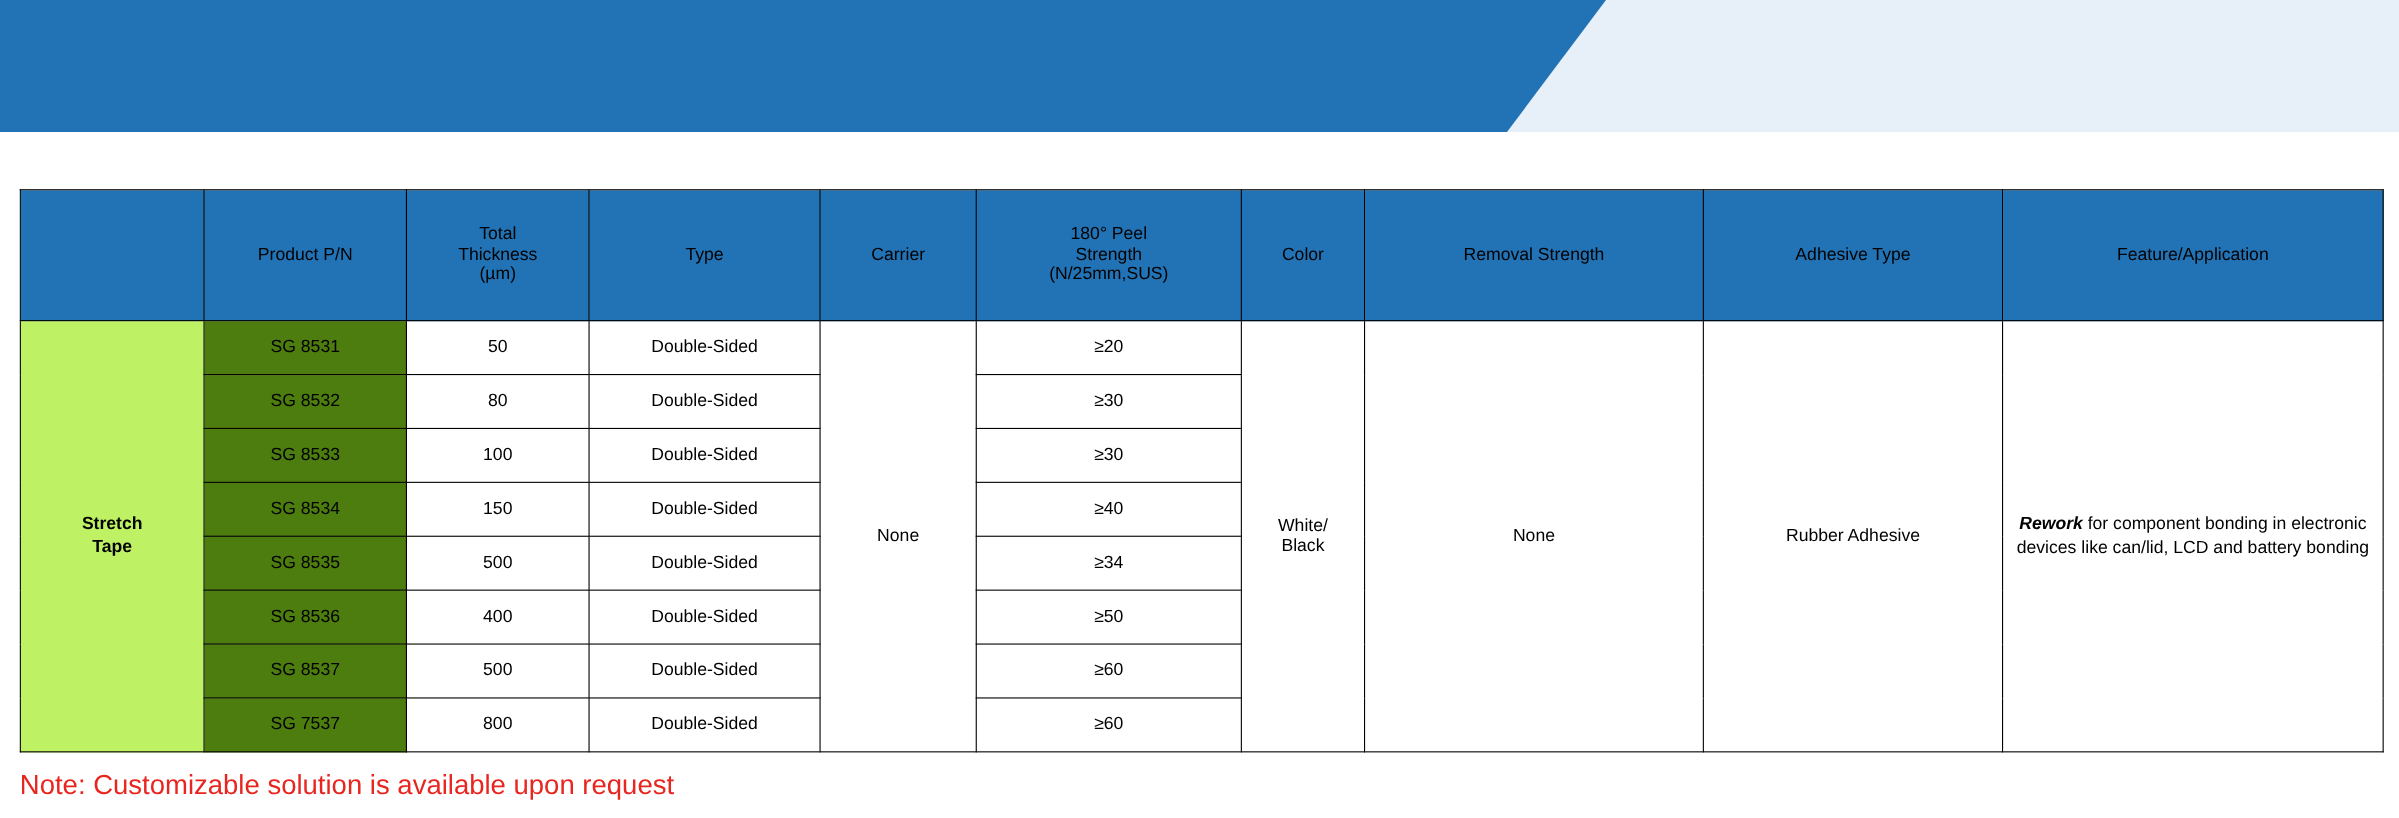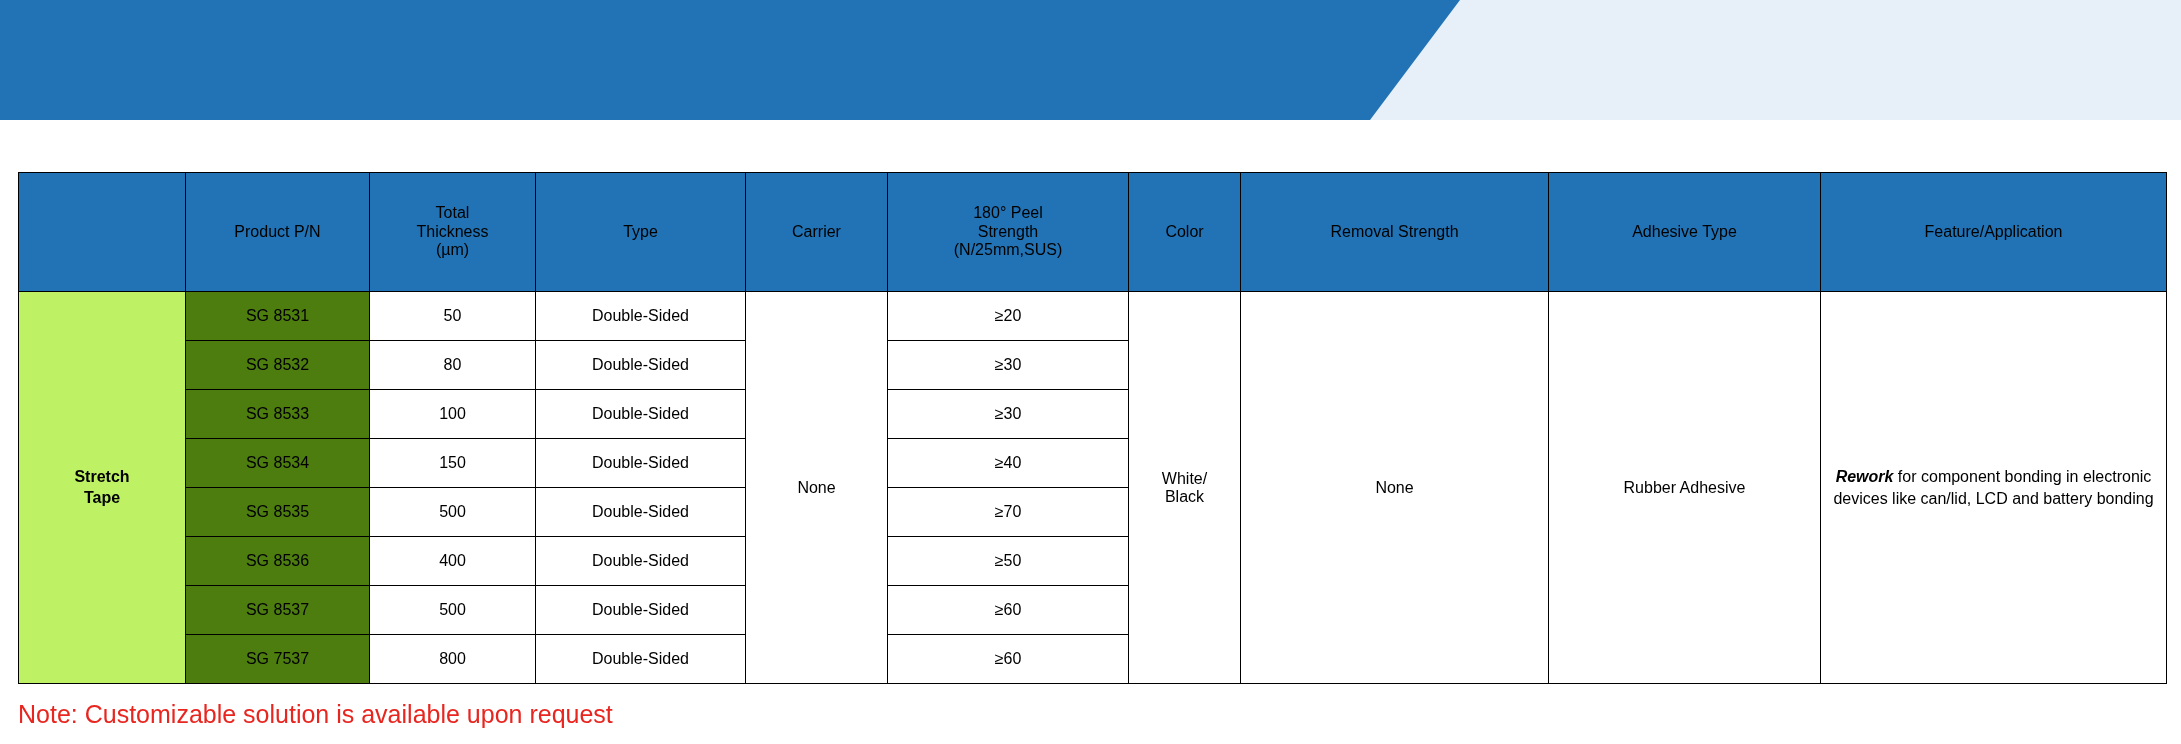--- a/index.html
+++ b/index.html
@@ -209,21 +209,21 @@
       <tr>
         <td class="pn">SG 8534</td>
         <td>150</td>
         <td>Double-Sided</td>
         <td>≥40</td>
       </tr>
       <tr>
         <td class="pn">SG 8535</td>
         <td>500</td>
         <td>Double-Sided</td>
-        <td>≥70</td>
+        <td>≥34</td>
       </tr>
       <tr>
         <td class="pn">SG 8536</td>
         <td>400</td>
         <td>Double-Sided</td>
         <td>≥50</td>
       </tr>
       <tr>
         <td class="pn">SG 8537</td>
         <td>500</td>

